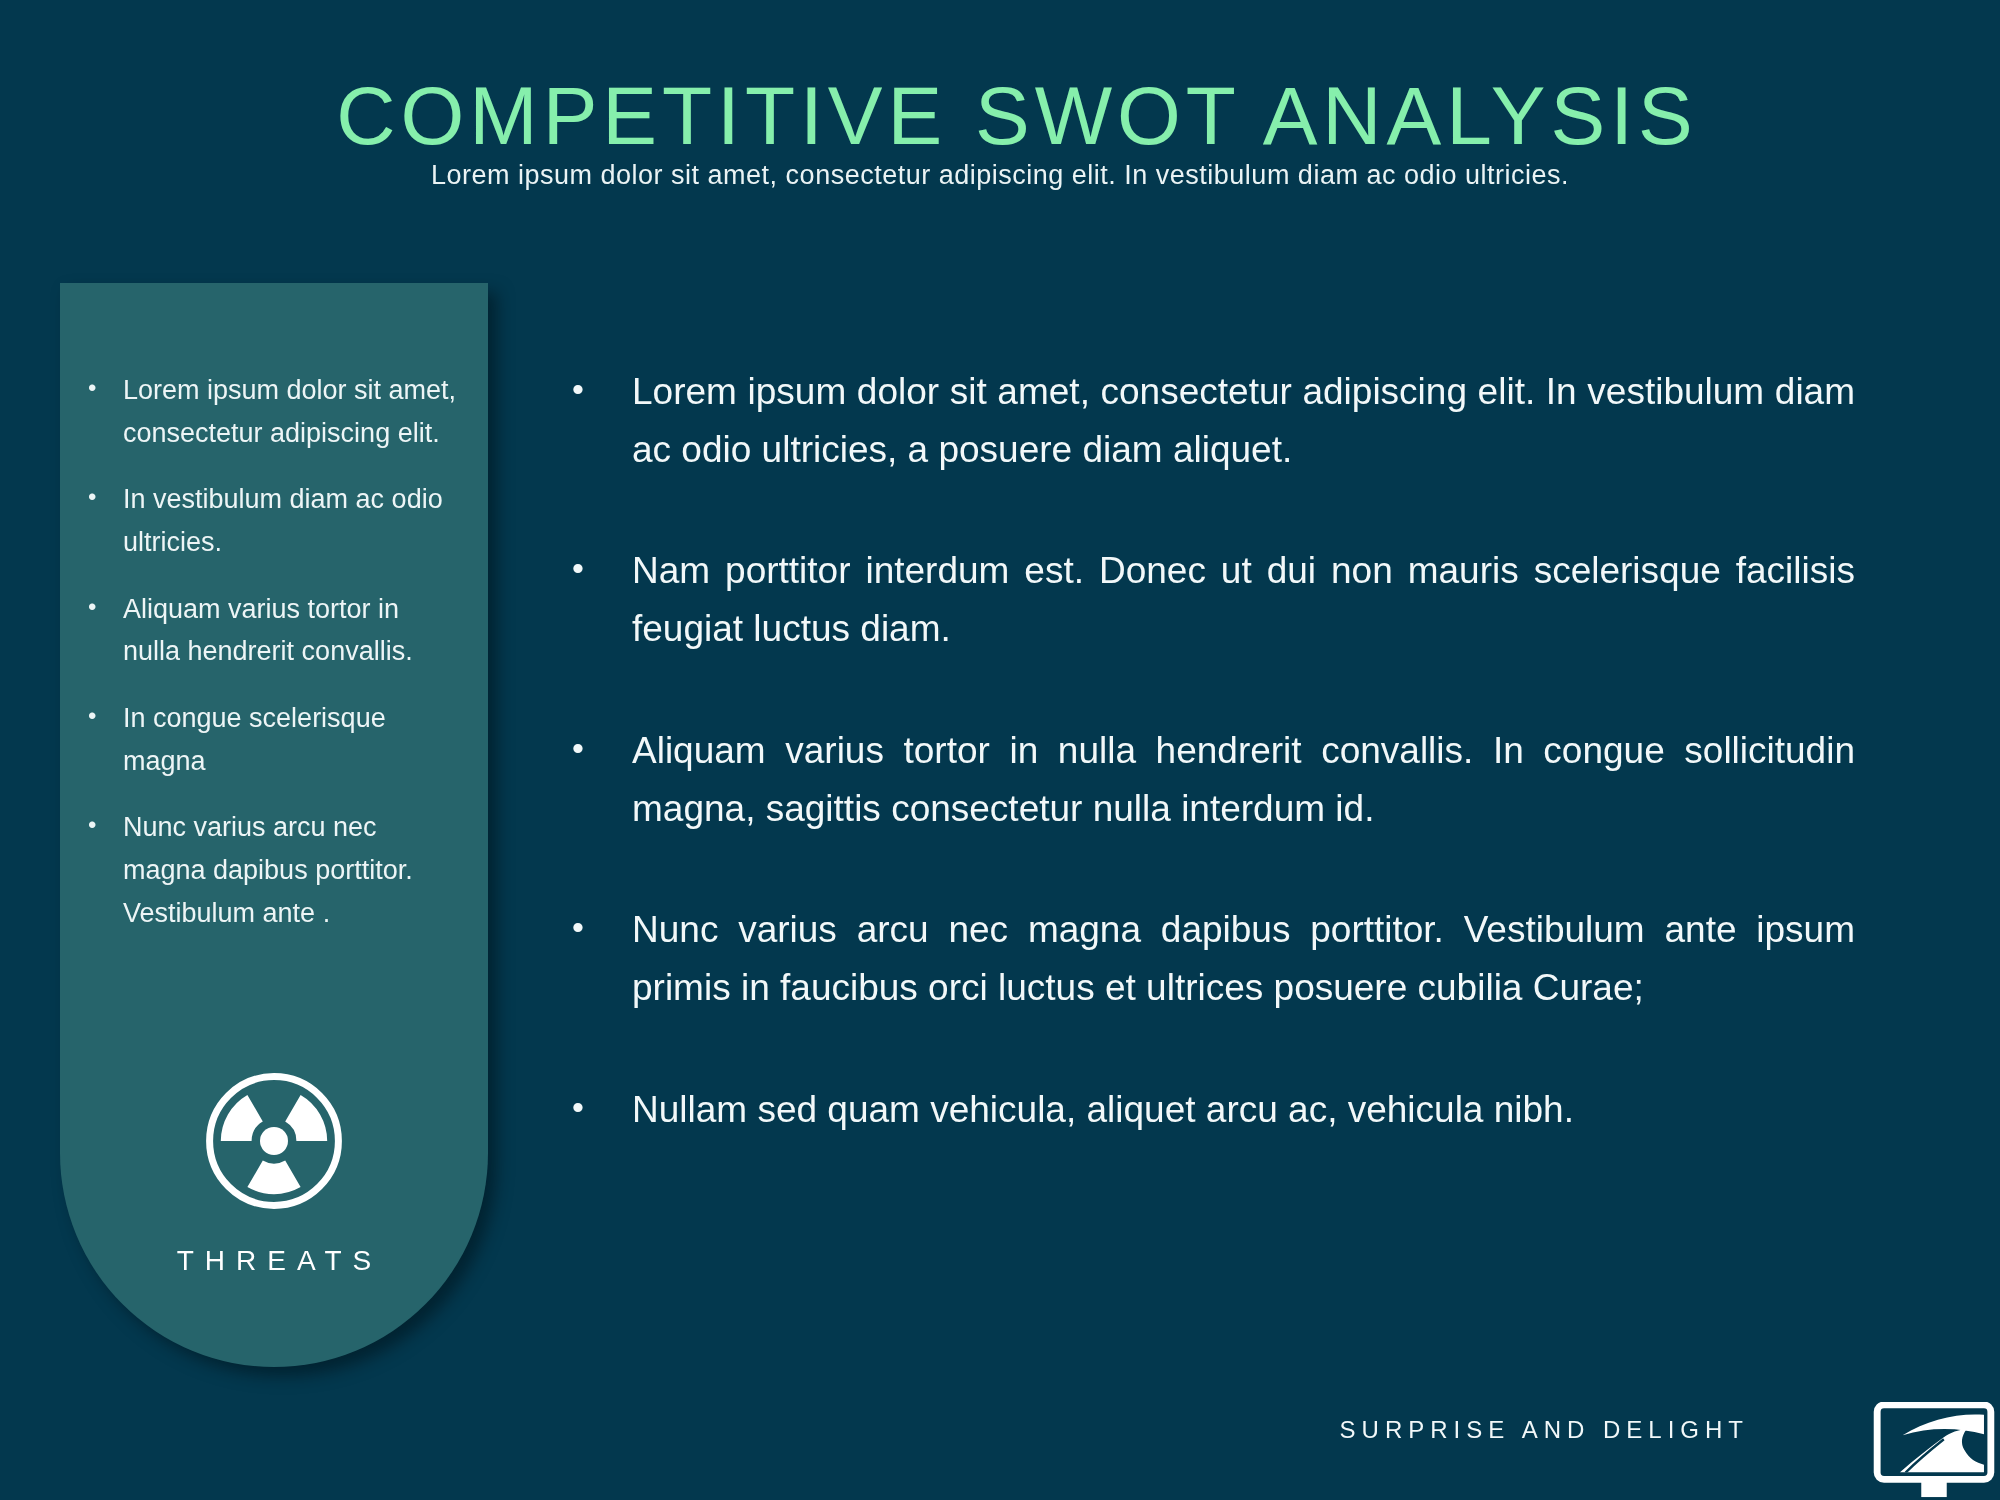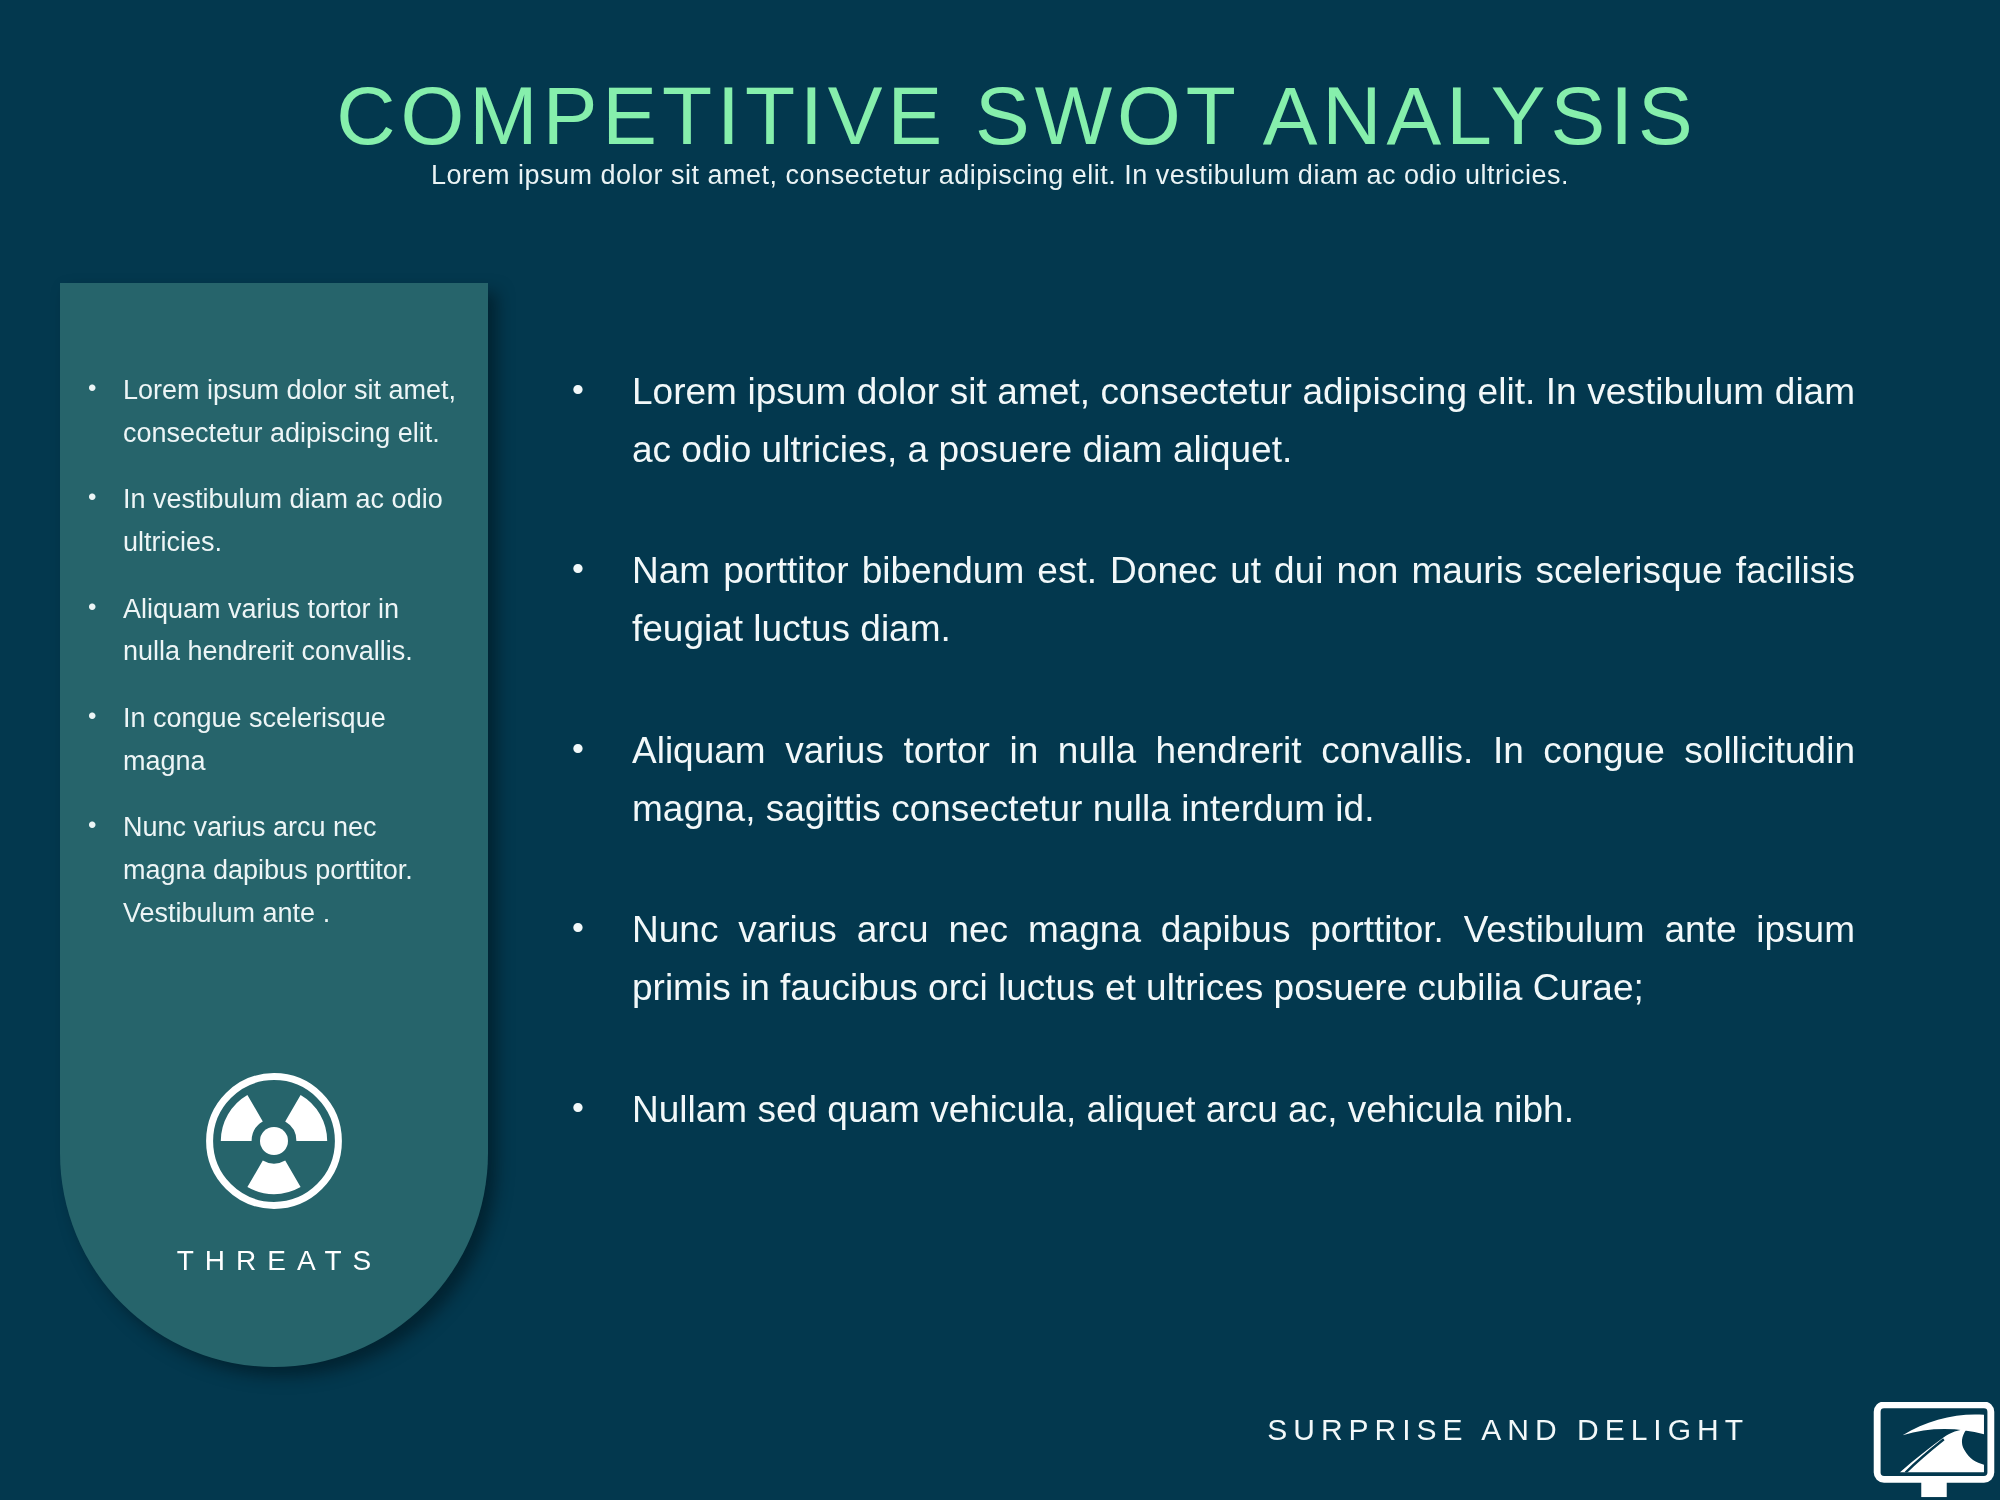--- a/index.html
+++ b/index.html
@@ -81,21 +81,21 @@
   }
   .main-list .txt{
     flex:1;
     text-align:justify;
     text-align-last:left;
   }
   
   .footer-text{
     position:absolute;top:1412px;right:257px;
     text-align:right;
-    font-size:30px;letter-spacing:6px;line-height:36px;
+    font-size:24px;letter-spacing:6px;line-height:36px;
     color:#F2F8F9;
     margin-right:-6px;
   }
   .footer-logo{
     position:absolute;top:1402px;right:5px;
     width:122px;height:98px;
   }
 </style>
 </head>
 <body>
@@ -140,21 +140,21 @@
     <div class="panel-label">THREATS</div>
   </aside>
 
   <ul class="main-list">
     <li>
       <span class="dot">•</span>
       <span class="txt">Lorem ipsum dolor sit amet, consectetur adipiscing elit. In vestibulum diam ac odio ultricies, a posuere diam aliquet.</span>
     </li>
     <li>
       <span class="dot">•</span>
-      <span class="txt">Nam porttitor bibendum est. Donec ut dui non mauris scelerisque facilisis feugiat luctus diam.</span>
+      <span class="txt">Nam porttitor interdum est. Donec ut dui non mauris scelerisque facilisis feugiat luctus diam.</span>
     </li>
     <li>
       <span class="dot">•</span>
       <span class="txt">Aliquam varius tortor in nulla hendrerit convallis. In congue sollicitudin magna, sagittis consectetur nulla interdum id.</span>
     </li>
     <li>
       <span class="dot">•</span>
       <span class="txt">Nunc varius arcu nec magna dapibus porttitor. Vestibulum ante ipsum primis in faucibus orci luctus et ultrices posuere cubilia Curae;</span>
     </li>
     <li>

